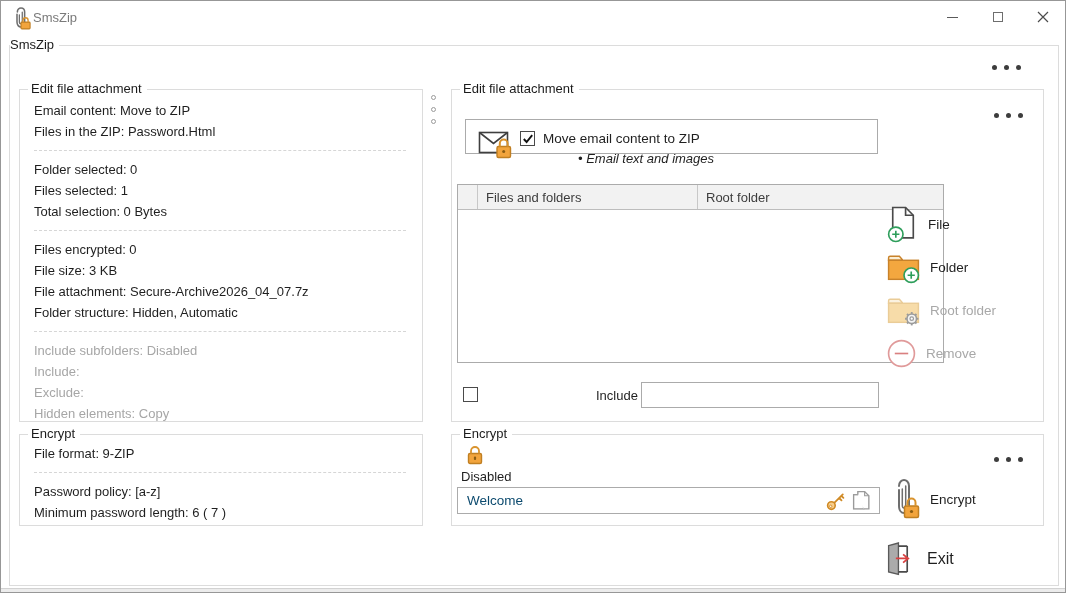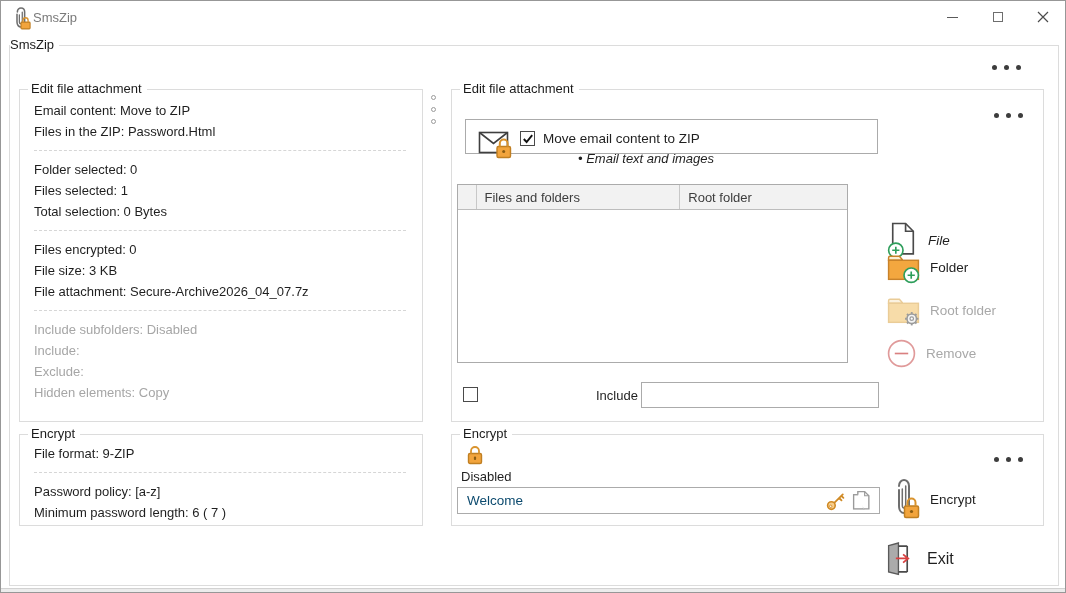--- a/index.html
+++ b/index.html
@@ -39,21 +39,21 @@
 
   
   .email-box { position:absolute; left:13px; top:29px; width:413px; height:35px; border:1px solid #ababab; background:#fff; }
   .email-ico { position:absolute; left:12px; top:9px; }
   .cb { width:15px; height:15px; border:1px solid #4a4a4a; background:#fff; display:flex; align-items:center; justify-content:center; cursor:pointer; flex:0 0 auto; }
   .email-box .cb { position:absolute; left:54px; top:11px; }
   .email-label { position:absolute; left:77px; top:11px; font-size:13.5px; }
   .email-note { position:absolute; left:84px; top:31px; font-style:italic; font-size:13px;margin-left:28px; }
 
   
-  .tbl { position:absolute; left:5px; top:94px; width:391px; height:179px; border:1px solid #ababab; background:#fff; }
+  .tbl { position:absolute; left:5px; top:94px; width:487px; height:179px; border:1px solid #ababab; background:#fff; }
   .tbl-head { display:flex; height:25px; background:#f2f2f2; border-bottom:1px solid #bdbdbd; }
   .th { border-right:1px solid #c8c8c8; line-height:25px; padding-left:8px; color:#3d3d3d; overflow:hidden; white-space:nowrap; }
   .th.c0 { width:20px; padding-left:0; }
   .th.c1 { width:220px; }
   .th.c2 { width:180px; border-right:none; }
   .tbl-body { height:152px; }
 
   
   .action { position:absolute; left:434px; height:38px; display:flex; align-items:center; gap:9px; cursor:pointer; }
   .action .lbl { font-size:13.5px; }
@@ -134,20 +134,21 @@
       <div class="info-line">Email content:  Move to ZIP</div>
       <div class="info-line">Files in the ZIP:  Password.Html</div>
       <div class="sep"></div>
       <div class="info-line">Folder selected:  0</div>
       <div class="info-line">Files selected:  1</div>
       <div class="info-line">Total selection:  0 Bytes</div>
       <div class="sep"></div>
       <div class="info-line">Files encrypted:  0</div>
       <div class="info-line">File size:  3 KB</div>
       <div class="info-line">File attachment:  Secure-Archive2026_04_07.7z</div>
+      <div class="info-line">Folder structure:  Hidden, Automatic</div>
       <div class="sep"></div>
       <div class="info-line muted">Include subfolders:  Disabled</div>
       <div class="info-line muted">Include:</div>
       <div class="info-line muted">Exclude:</div>
       <div class="info-line muted">Hidden elements:  Copy</div>
     </div>
   </div>
 
   <div class="group" style="left:18px; top:433px; width:404px; height:92px;">
     <span class="glabel">Encrypt</span>
@@ -189,21 +190,21 @@
 
     <div class="tbl">
       <div class="tbl-head">
         <div class="th c0"></div>
         <div class="th c1">Files and folders</div>
         <div class="th c2">Root folder</div>
       </div>
       <div class="tbl-body"></div>
     </div>
 
-    <div class="action" style="top:131px;font-style:italic;">
+    <div class="action" style="top:115px;">
       <svg width="33" height="37" viewBox="0 0 32 36">
         <path d="M6.5 1.5 h12.5 l7.5 7.5 v22 h-20 z" fill="#fff" stroke="#4a4a4a" stroke-width="1.6"></path>
         <path d="M19 1.5 v7.5 h7.5" fill="none" stroke="#4a4a4a" stroke-width="1.6"></path>
         <circle cx="9.5" cy="27.5" r="7" fill="#fff" stroke="#2E9E5B" stroke-width="1.6"></circle>
         <path d="M9.5 24 v7 M6 27.5 h7" stroke="#2E9E5B" stroke-width="1.6" fill="none"></path>
       </svg>
       <span class="lbl">File</span>
     </div>
 
     <div class="action" style="top:158px;">

